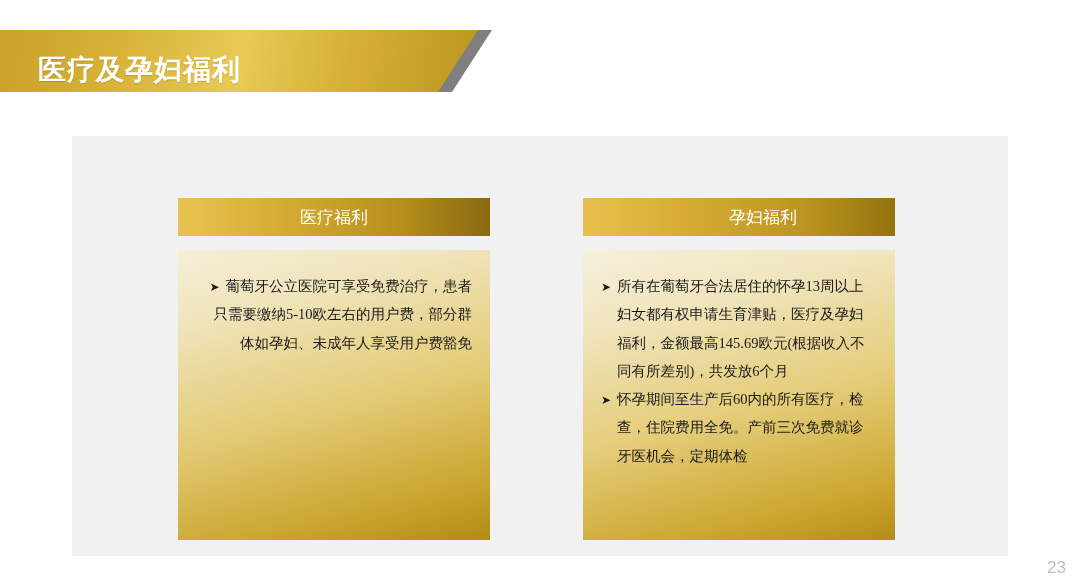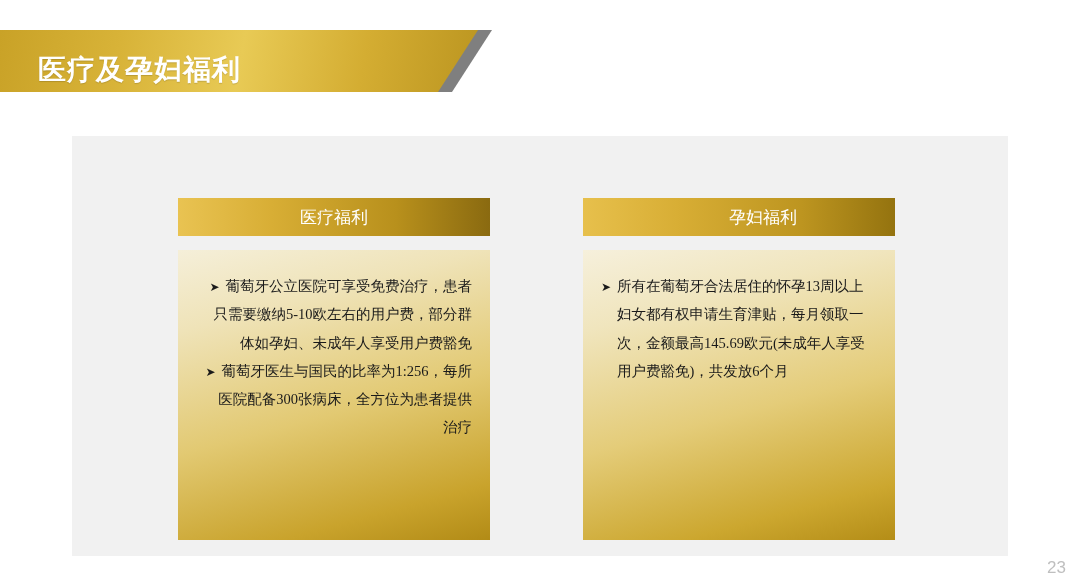--- a/index.html
+++ b/index.html
@@ -145,27 +145,27 @@
   </div>
 </div>
 
 <div class="content-panel">
   <div class="columns">
 
     <div class="col col-left">
       <div class="col-header">医疗福利</div>
       <div class="col-body body-left">
         <p class="para bullet-row"><span class="arrow">➤</span><span>葡萄牙公立医院可享受免费治疗，患者只需要缴纳5-10欧左右的用户费，部分群体如孕妇、未成年人享受用户费豁免</span></p>
-        <p class="para bullet-row"><span class="arrow">➤</span><span>葡萄牙医生与国民的比率为1:256，每所医院配备300张病床，全方位为患者提供治疗</span></p>
       </div>
     </div>
 
     <div class="col col-right">
       <div class="col-header right">孕妇福利</div>
       <div class="col-body body-right">
-        <p class="para bullet-row"><span class="arrow">➤</span><span>所有在葡萄牙合法居住的怀孕13周以上妇女都有权申请生育津贴，每月领取一次，金额最高145.69欧元(未成年人享受用户费豁免)，共发放6个月</span></p>
+        <p class="para bullet-row"><span class="arrow">➤</span><span>所有在葡萄牙合法居住的怀孕13周以上妇女都有权申请生育津贴，医疗及孕妇福利，金额最高145.69欧元(根据收入不同有所差别)，共发放6个月</span></p>
+        <p class="para bullet-row"><span class="arrow">➤</span><span>怀孕期间至生产后60内的所有医疗，检查，住院费用全免。产前三次免费就诊牙医机会，定期体检</span></p>
       </div>
     </div>
 
   </div>
 </div>
 
 <div class="page-number">23</div>
 
 </body></html>

